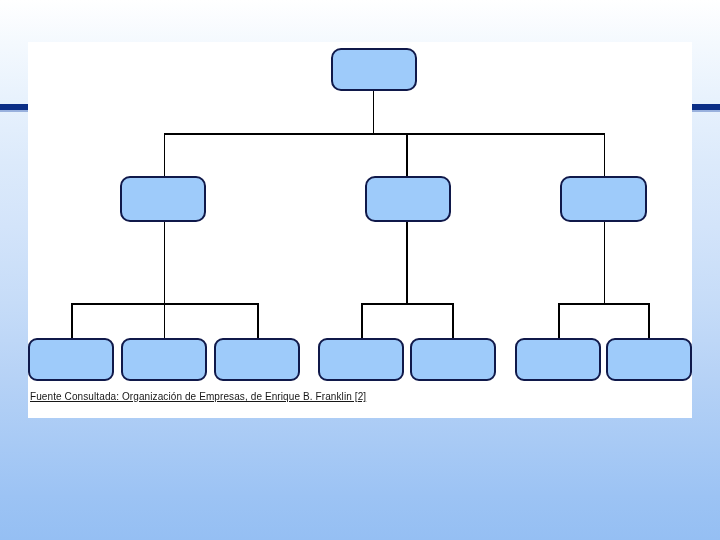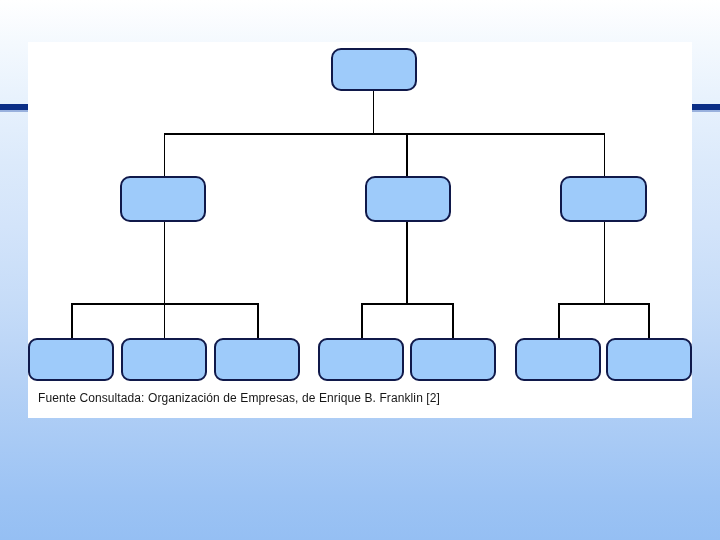--- a/index.html
+++ b/index.html
@@ -100,27 +100,28 @@
   .line {
     position: absolute;
     background: #000000;
     z-index: 1;
   }
   .line.thick { background: #000000; }
 
   
   .caption {
     position: absolute;
-    left: 10px;
+    left: 2px;
     top: 349px;
     width: 660px;
-    font-size: 12px;
+    font-size: 10px;
     color: #171717;
     letter-spacing: .1px;
     white-space: nowrap;
+    text-decoration: underline;
   }
 </style>
 </head>
 <body>
 
 <div id="slide">
 
   <div class="accent-band"></div>
   <div class="accent-band-soft"></div>
 

